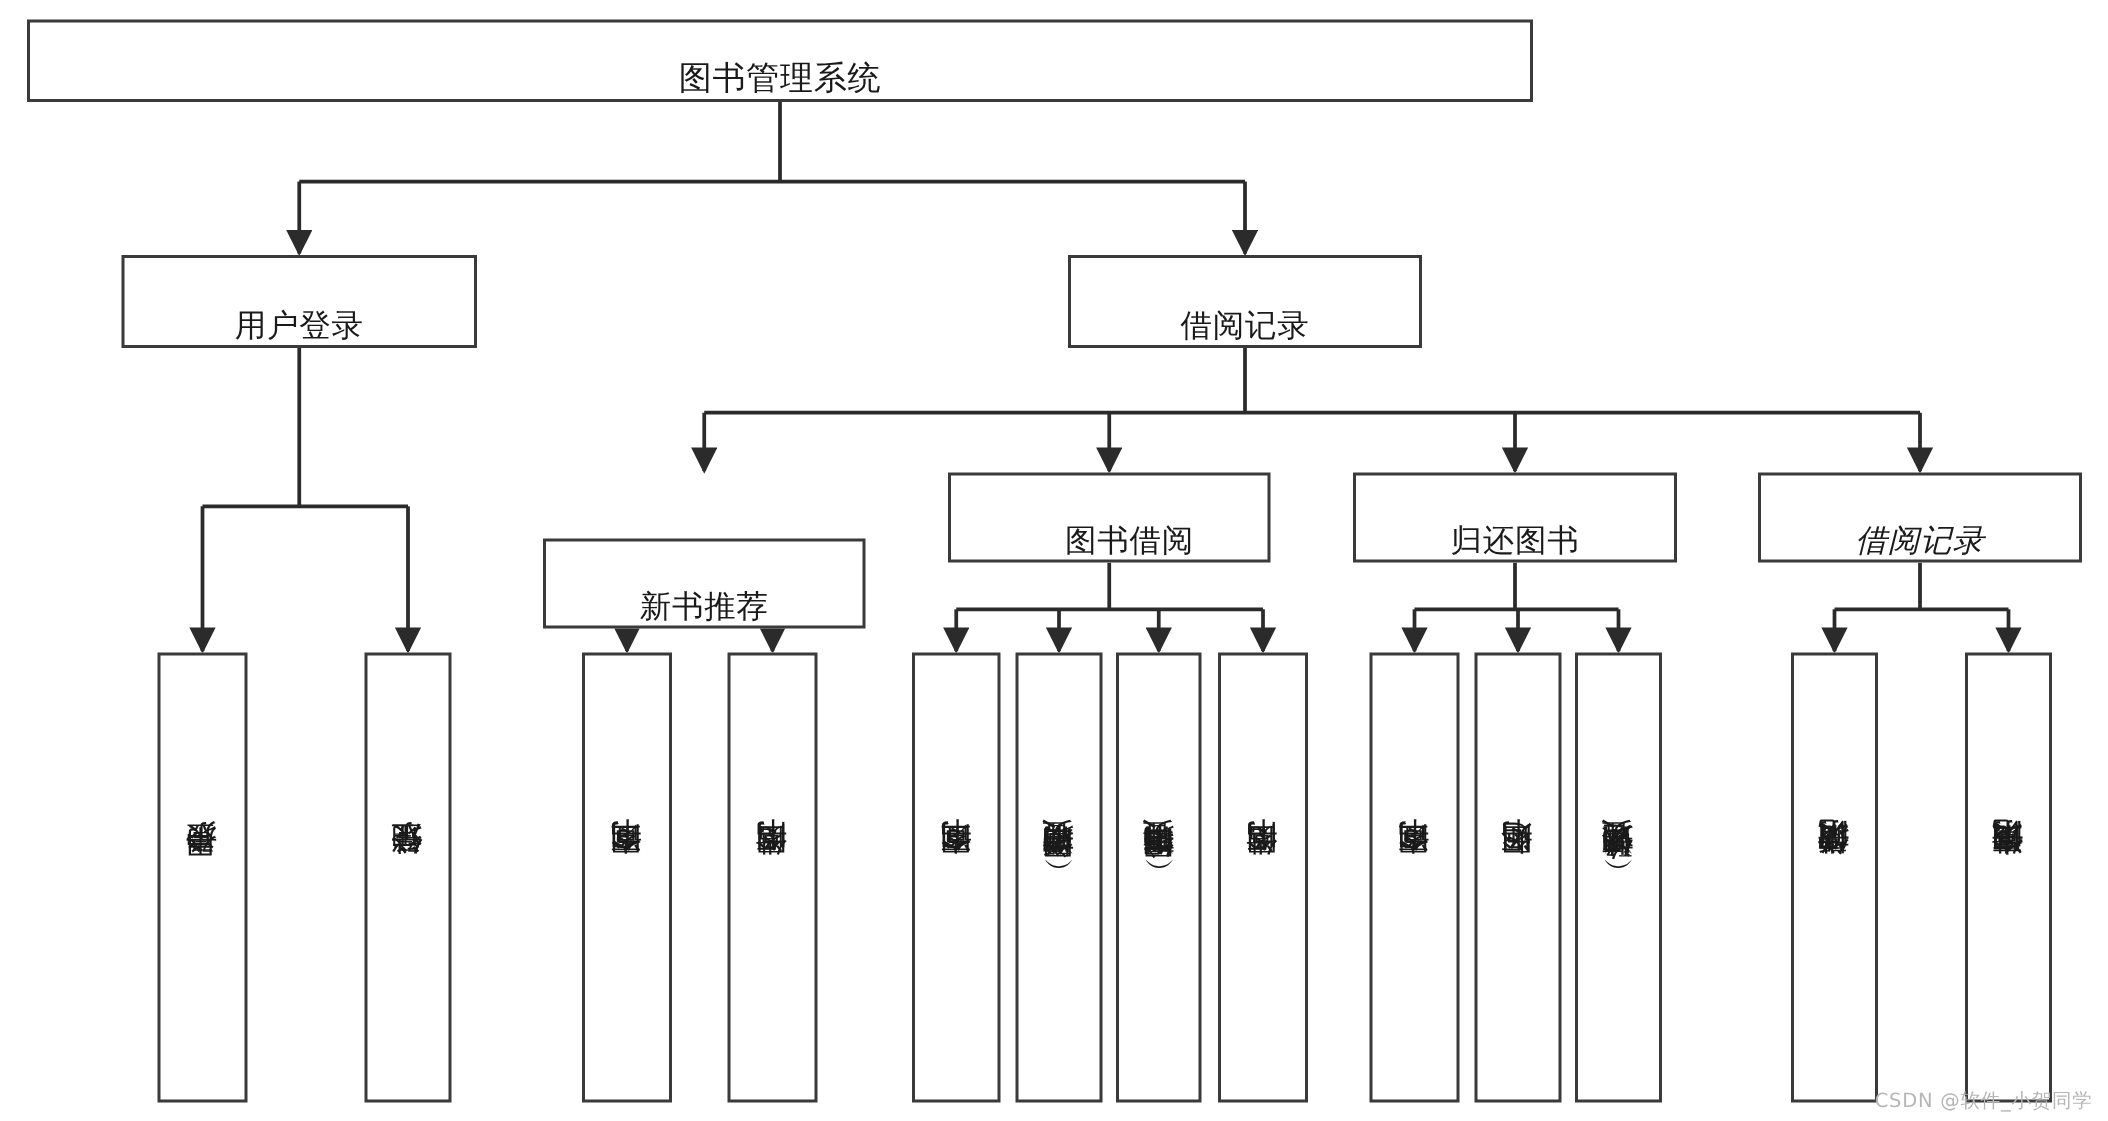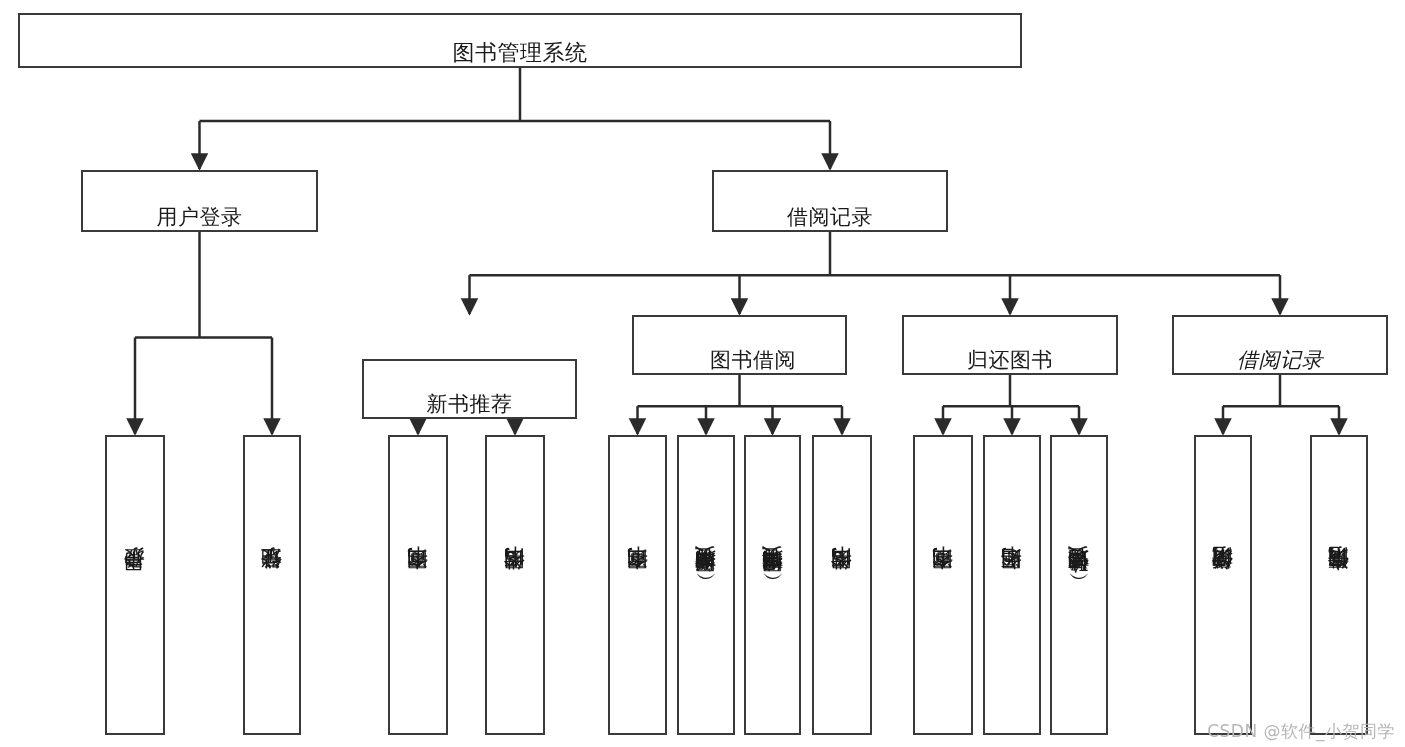--- a/index.html
+++ b/index.html
@@ -53,21 +53,21 @@
     font-size: 21px;
     line-height: 1.42;
     letter-spacing: 1px;
     white-space: nowrap;
     transform: rotate(180deg);
   }
   .watermark {
     position: absolute;
     right: 10px;
     bottom: 4px;
-    font-size: 17px;
+    font-size: 13px;
     color: #b6b6b6;
     letter-spacing: 0.5px;
     white-space: nowrap;
     user-select: none;
   }
 </style>
 </head>
 <body>
 
 <div id="canvas">

